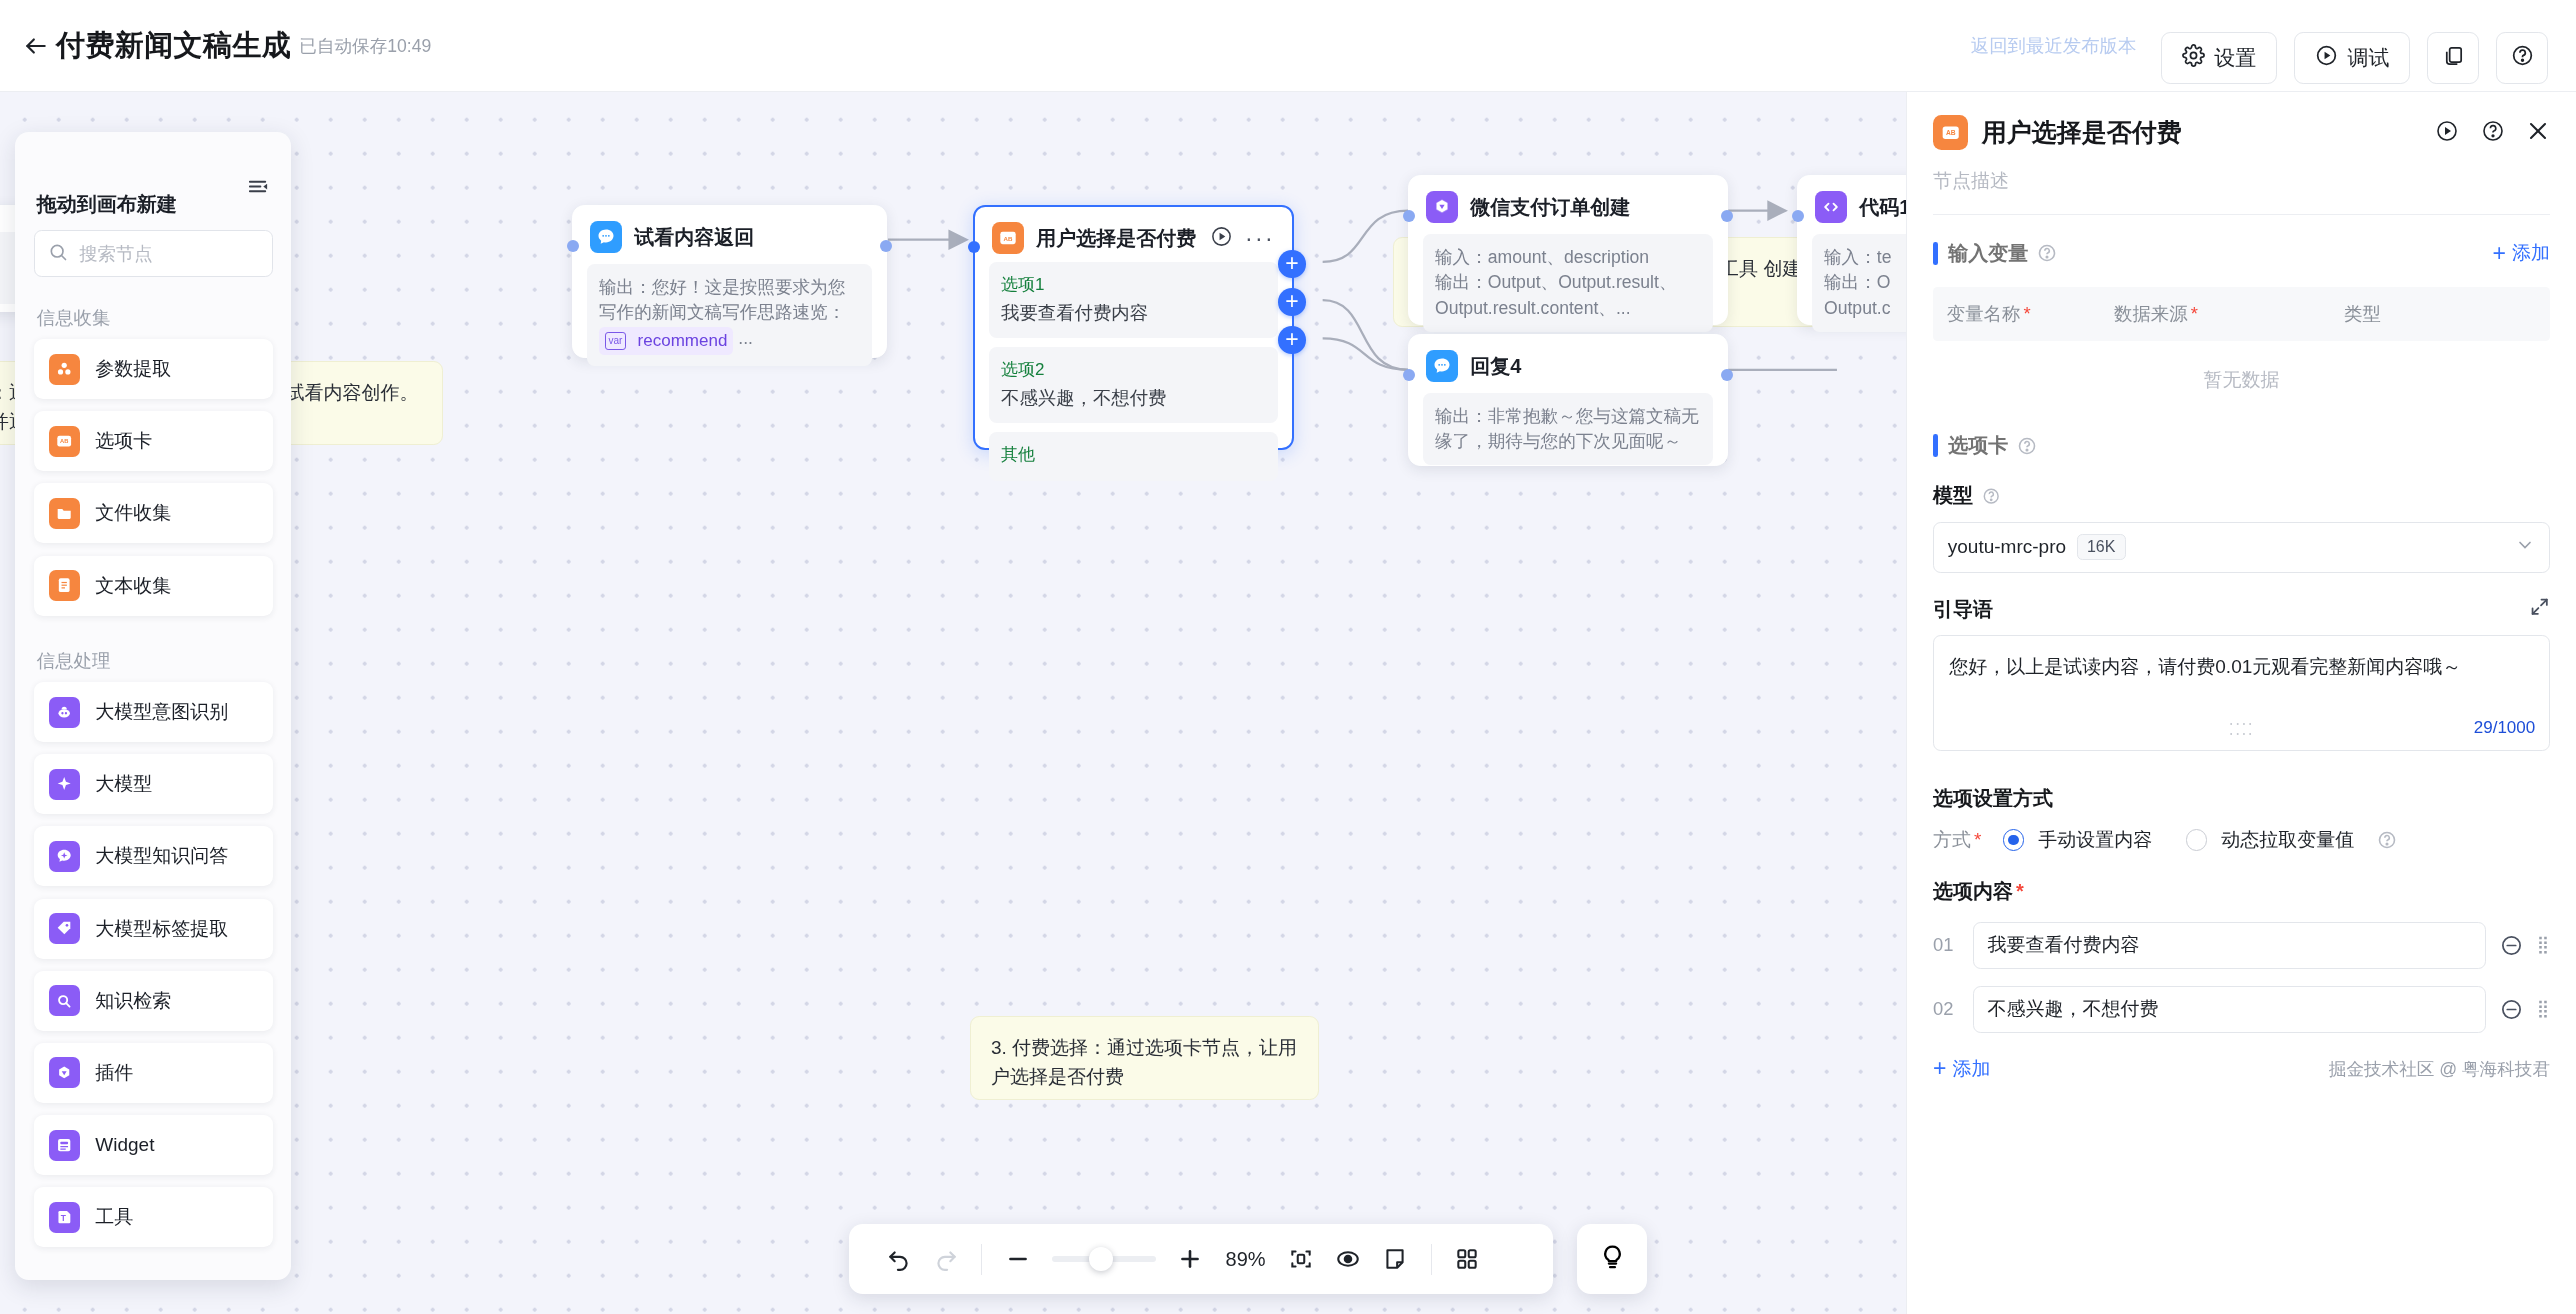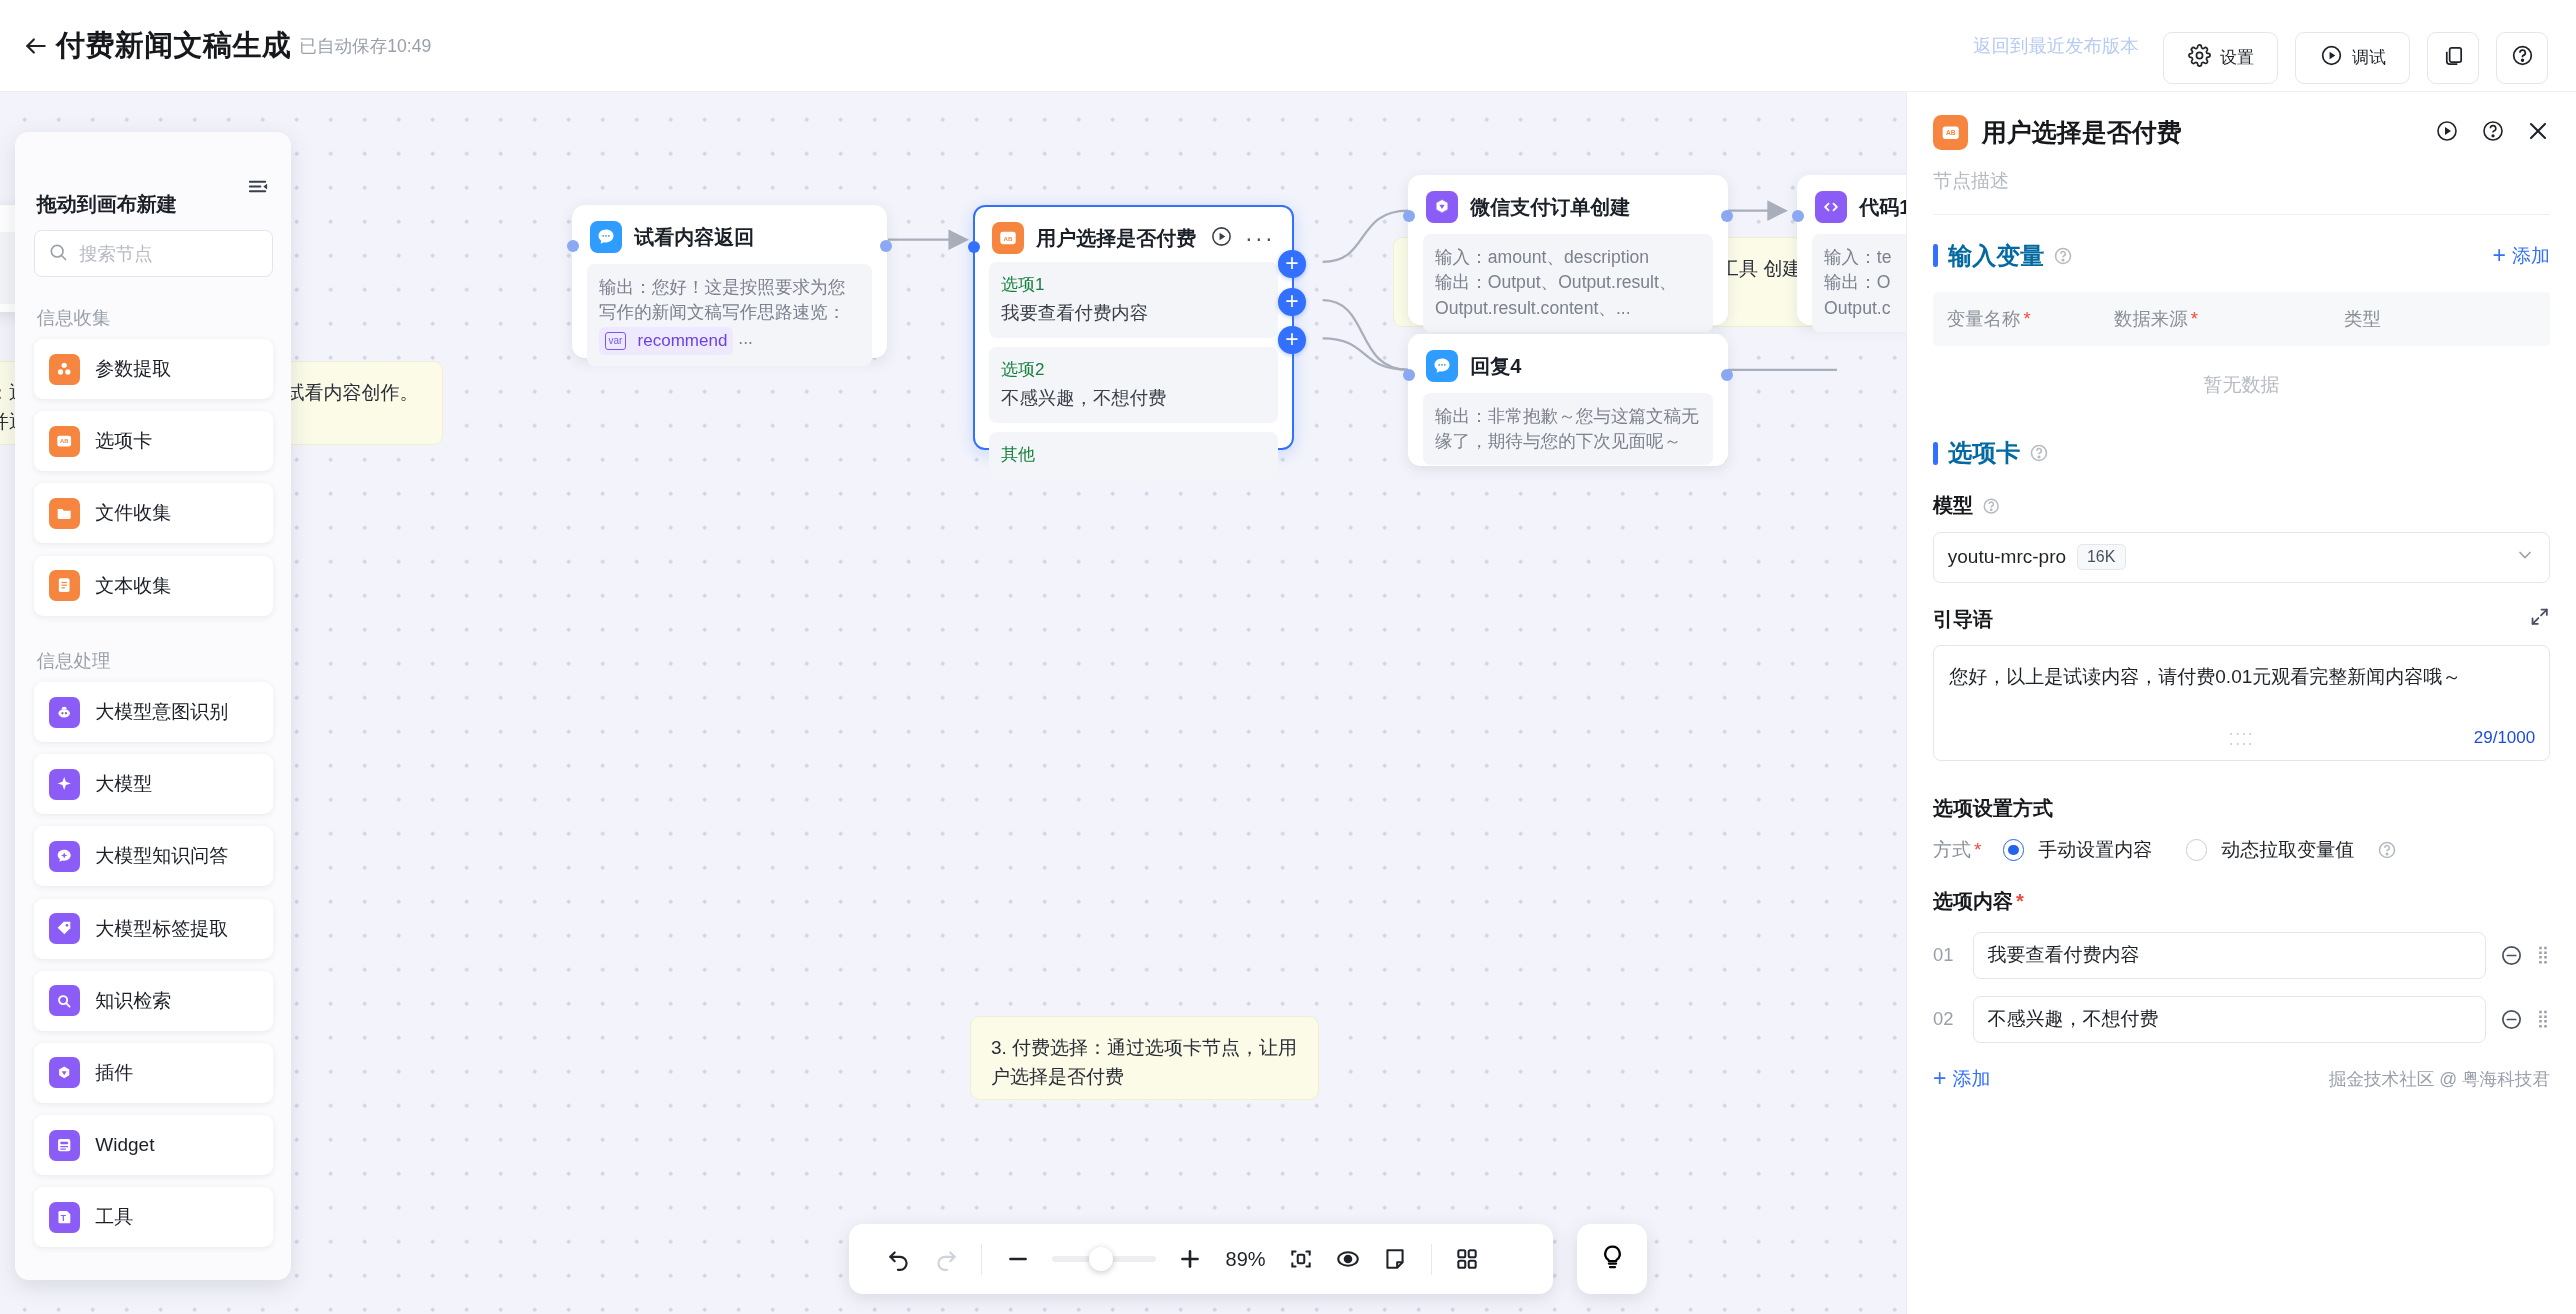--- a/index.html
+++ b/index.html
@@ -20,21 +20,21 @@
   .back-arrow { width:31px; height:31px; display:flex; align-items:center; justify-content:center;
     color:#1f2329; cursor:pointer; }
   .back-arrow svg { width:26px; height:26px; }
   .app-title { font-size:29px; font-weight:700; color:#16181c; letter-spacing:0.4px; }
   .autosave { font-size:17.6px; color:#9aa0ab; margin-left:3.1px; }
   .hdr-right { margin-left:auto; display:flex; align-items:center; gap:17px; padding-right:27.6px; }
   .restore-link { font-size:18.4px; color:#b7cbf0; cursor:pointer; margin-right:7.7px; }
   .hbtn {
     height:52px; min-width:115px; padding:0 20px; border:0.8px solid #e3e6eb; border-radius:9.2px;
     background:#fff; display:flex; align-items:center; justify-content:center; gap:9.2px;
-    font-size:17px; color:#1f2329; cursor:pointer;margin-top:24px;
+    font-size:21px; color:#1f2329; cursor:pointer;margin-top:24px;
   }
   .hbtn.icon-only { min-width:52px; width:52px; padding:0; }
   .hbtn svg { width:23px; height:23px; }
 
   
   .canvas {
     position:absolute; left:0; top:92px; width:1906px; height:1223px;
     background-color:#f3f4fb;
     background-image: radial-gradient(#d3d6e6 1.7px, transparent 1.7px);
     background-size: 34px 34px; background-position: 7.7px 10.7px;
@@ -153,21 +153,21 @@
   .rp-ico { width:35px; height:35px; border-radius:8.4px; background:#f6863f;
     display:flex; align-items:center; justify-content:center; flex:none; }
   .rp-ico svg { width:21.4px; height:21.4px; }
   .rp-title { font-size:25px; font-weight:700; color:#16181c; }
   .rp-actions { margin-left:auto; display:flex; align-items:center; gap:21.4px; color:#1f2329; }
   .rp-actions svg { width:24px; height:24px; cursor:pointer; }
   .rp-desc { padding:18.4px 26px 0 26px; font-size:19px; color:#b6bac3; }
   .rp-divider { height:0.8px; background:#eceef2; margin:20px 26px 0 26px; }
   .sec-head { display:flex; align-items:center; padding:24.5px 26px 0 26px; }
   .sec-bar { width:4.6px; height:23px; background:#3370ff; border-radius:2.3px; margin-right:10.7px; }
-  .sec-title { font-size:24px; font-weight:700; color:#0369a1; }
+  .sec-title { font-size:20px; font-weight:700; color:#737373; }
   .qmark { width:20px; height:20px; margin-left:9.2px; color:#b6bac3; }
   .add-link { margin-left:auto; display:flex; align-items:center; gap:6.1px;
     color:#3370ff; font-size:19px; cursor:pointer; }
   .add-link .plus { font-size:23px; line-height:1; }
   .tbl-head {
     display:flex; background:#f7f8fa; margin:20px 26px 0 26px; border-radius:4.6px;
     height:54px; align-items:center; font-size:18.4px; color:#8a9099;
   }
   .tbl-head .c1 { width:181px; padding-left:13.8px; }
   .tbl-head .c2 { width:230px; }

